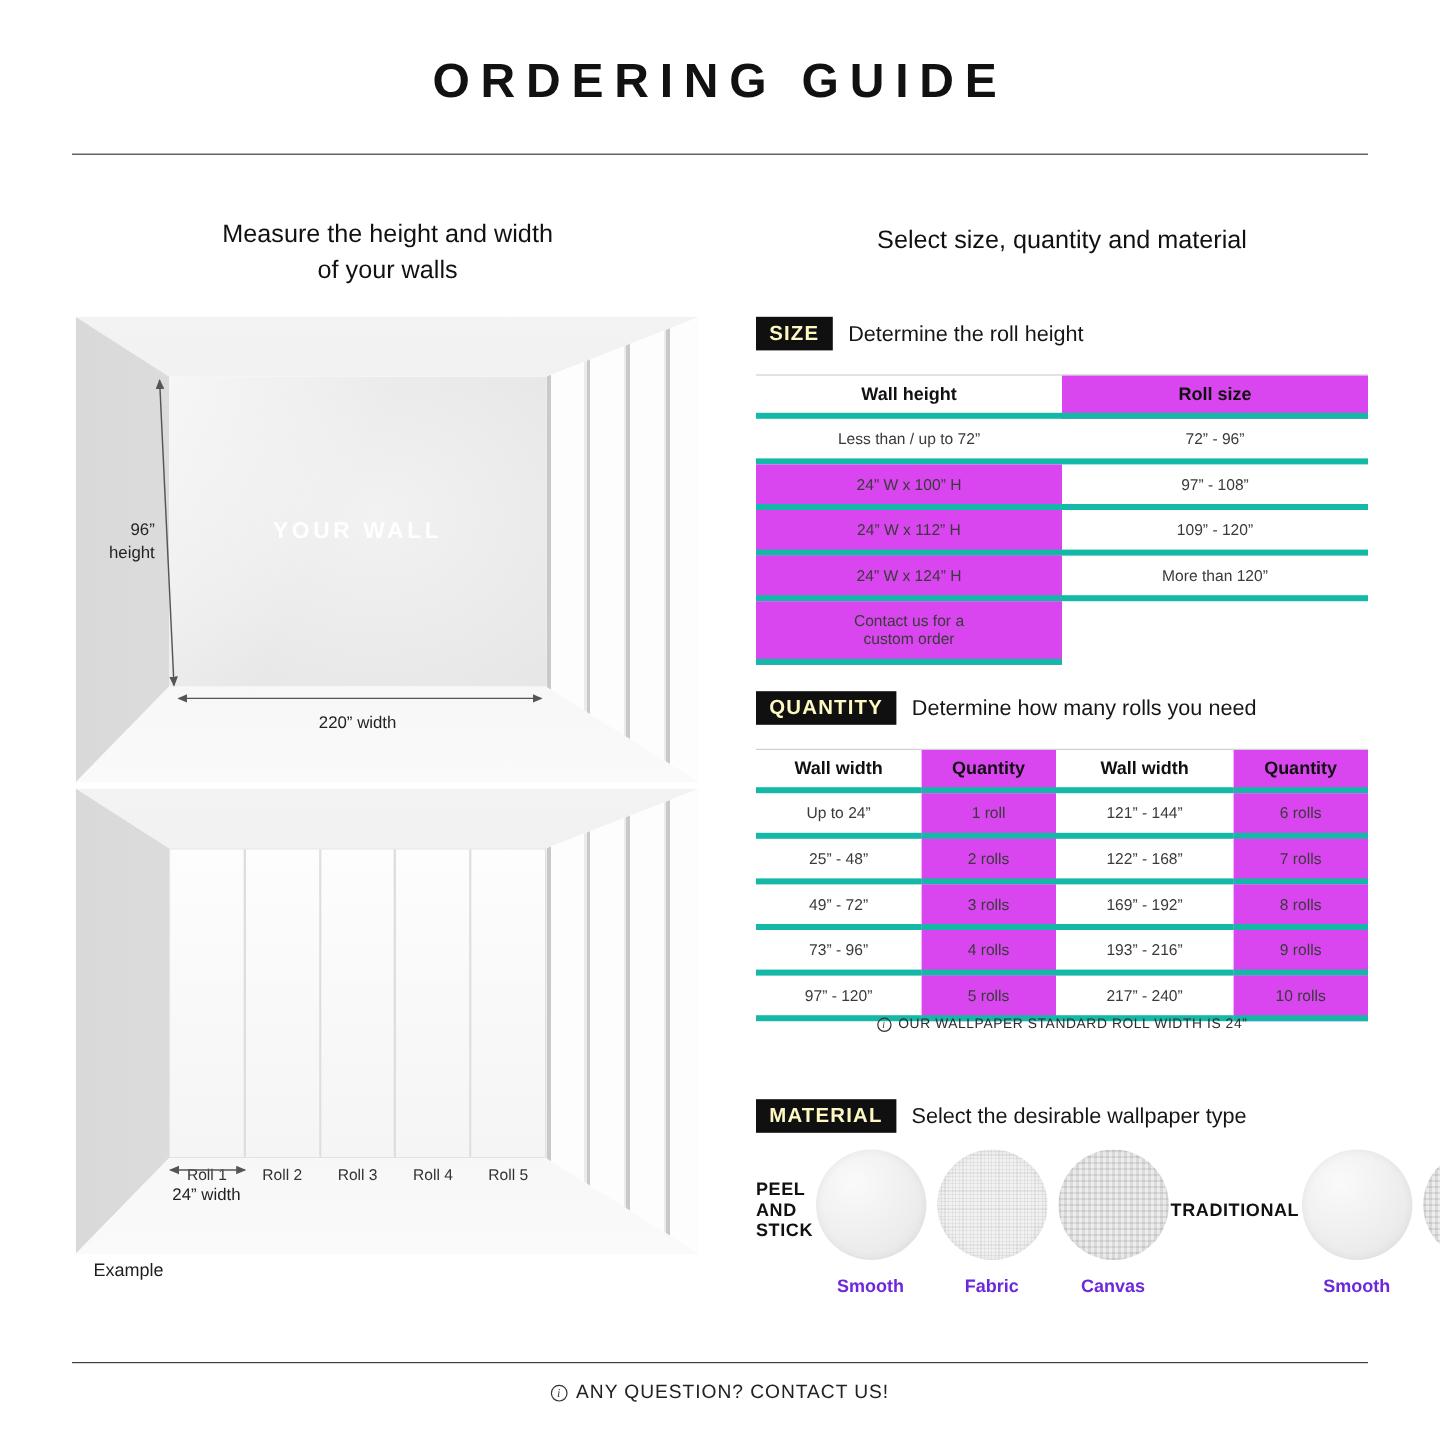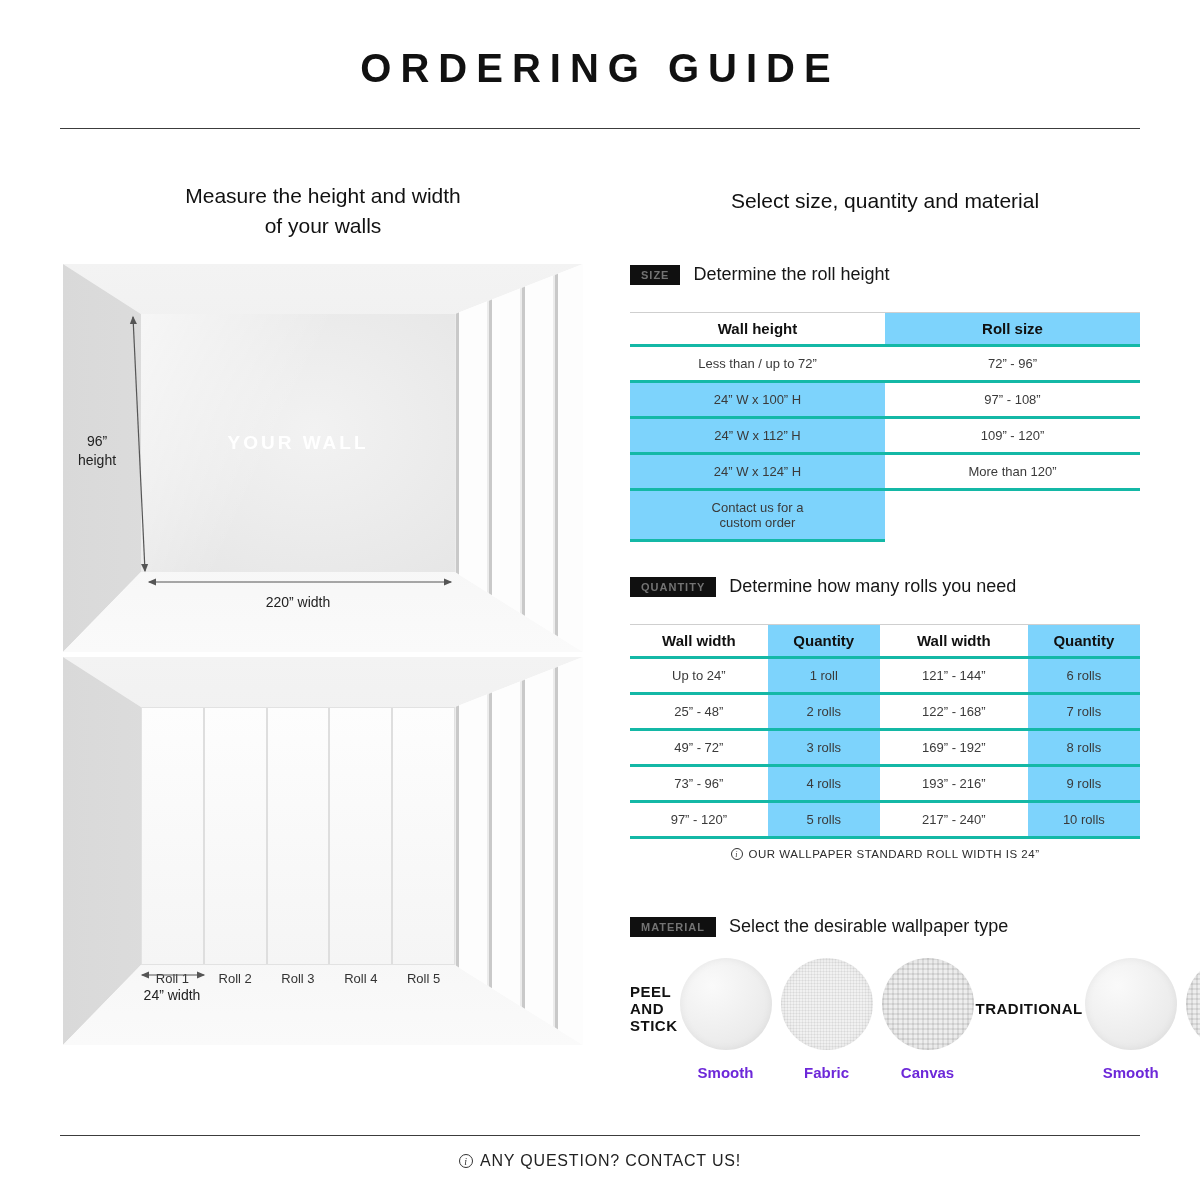--- a/index.html
+++ b/index.html
@@ -38,52 +38,52 @@
     background:linear-gradient(115deg, rgba(255,255,255,.65) 0%, rgba(255,255,255,0) 45%); }
   .wall-text { position:absolute; left:0; top:0; width:100%; height:100%;
     display:flex; align-items:center; justify-content:center;
     color:#ffffff; font-size:19px; font-weight:700; letter-spacing:3px; }
 
   .panels { position:absolute; left:78px; top:50px; width:314px; height:258px;
     display:flex; border:1px solid #e2e2e2; }
   .panel { flex:1; background:linear-gradient(to bottom,#fdfdfd,#f5f5f5); border-right:2px solid #dedede; }
   .panel:last-child { border-right:none; }
 
-  .height-label { position:absolute; left:2px; top:168px; width:64px; text-align:center;
+  .height-label { position:absolute; left:2px; top:168px; width:64px; text-align:right;
     font-size:14px; line-height:19px; color:#222; white-space:pre-line; }
   .width-label { position:absolute; top:330px; text-align:center; font-size:14px; color:#222; }
   .room1 .width-label { left:103px; width:264px; }
   .room2 .width-label { left:39px; width:140px; }
   .arrow-v { position:absolute; left:62px; top:46px; }
   .arrow-h { position:absolute; top:312px; }
   .room1 .arrow-h { left:80px; }
   .room2 .arrow-h { left:74px; }
   .roll-labels { position:absolute; left:78px; top:288px; width:314px; display:flex;margin-top:26px; }
   .roll-labels span { flex:1; text-align:center; font-size:13px; color:#333; }
 
   .example { position:absolute; left:15px; top:1048px; width:470px; font-size:15px; line-height:21px; color:#1d1d1d; }
   .example .ex-body { white-space:pre-line; }
 
   
   .right-col { position:absolute; left:630px; top:0; width:510px; height:1200px; }
   .right-col .col-heading { position:absolute; top:186px; left:0; width:100%; }
 
   .sec-head { position:absolute; left:0; width:100%; display:flex; align-items:center; gap:13px; }
   .size-head { top:264px; } .qty-head { top:576px; } .mat-head { top:916px; }
-  .badge { display:inline-block; background:#101010; color:#737373; font-weight:700;
-    font-size:11px; letter-spacing:1px; padding:4px 11px; }
+  .badge { display:inline-block; background:#101010; color:#fef9c3; font-weight:700;
+    font-size:17px; letter-spacing:1px; padding:4px 11px; }
   .sec-sub { font-size:18px; color:#161616; }
 
   .grid-table { position:absolute; left:0; width:510px; display:grid; border-top:1px solid #cfcfcf; }
   .size-table { top:312px; grid-template-columns:50% 50%; }
   .qty-table { top:624px; grid-template-columns:27% 22% 29% 22%; }
-  .grid-table > div { border-bottom:3px solid #14b8a6; display:flex; align-items:center;
+  .grid-table > div { border-bottom:5px solid #14b8a6; display:flex; align-items:center;
     justify-content:center; text-align:center; padding:9px 4px; font-size:13px; color:#3a3a3a; }
   .grid-table > .th { font-size:15px; font-weight:700; color:#101010; padding:7px 4px; }
-  .shade { background:#7dd3fc; }
+  .shade { background:#d946ef; }
   .two-line { white-space:pre-line; font-size:12px; line-height:15px; }
 
   .qty-note { position:absolute; top:848px; left:0; width:100%; text-align:center;
     font-size:11.5px; letter-spacing:.5px; color:#2c2c2c; display:flex; align-items:center; justify-content:center; gap:6px; }
 
   .info-icon { display:inline-flex; width:14px; height:14px; border:1px solid #333; border-radius:50%;
     align-items:center; justify-content:center; font-size:10px; color:#333; flex:0 0 auto; }
   .info-icon::before { content:"i"; font-style:italic; font-family:"Liberation Serif", serif; }
   .info-icon.small { width:12px; height:12px; font-size:8px; }
 
@@ -163,20 +163,21 @@
       <span>Roll 4</span>
       <span>Roll 5</span>
     </div>
     <svg class="arrow-h" width="72" height="12" viewBox="0 0 72 12">
       <line x1="5" y1="6" x2="67" y2="6" stroke="#555" stroke-width="1.2" marker-start="url(#arrowhead)" marker-end="url(#arrowhead)"></line>
     </svg>
     <div class="width-label">24” width</div>
   </div>
 
   <div class="example">
+    <div>Example</div>
   </div>
 </section>
 
 <section class="right-col">
   <h2 class="col-heading">Select size, quantity and material</h2>
 
   <div class="sec-head size-head">
     <span class="badge">SIZE</span>
     <span class="sec-sub">Determine the roll height</span>
   </div>

